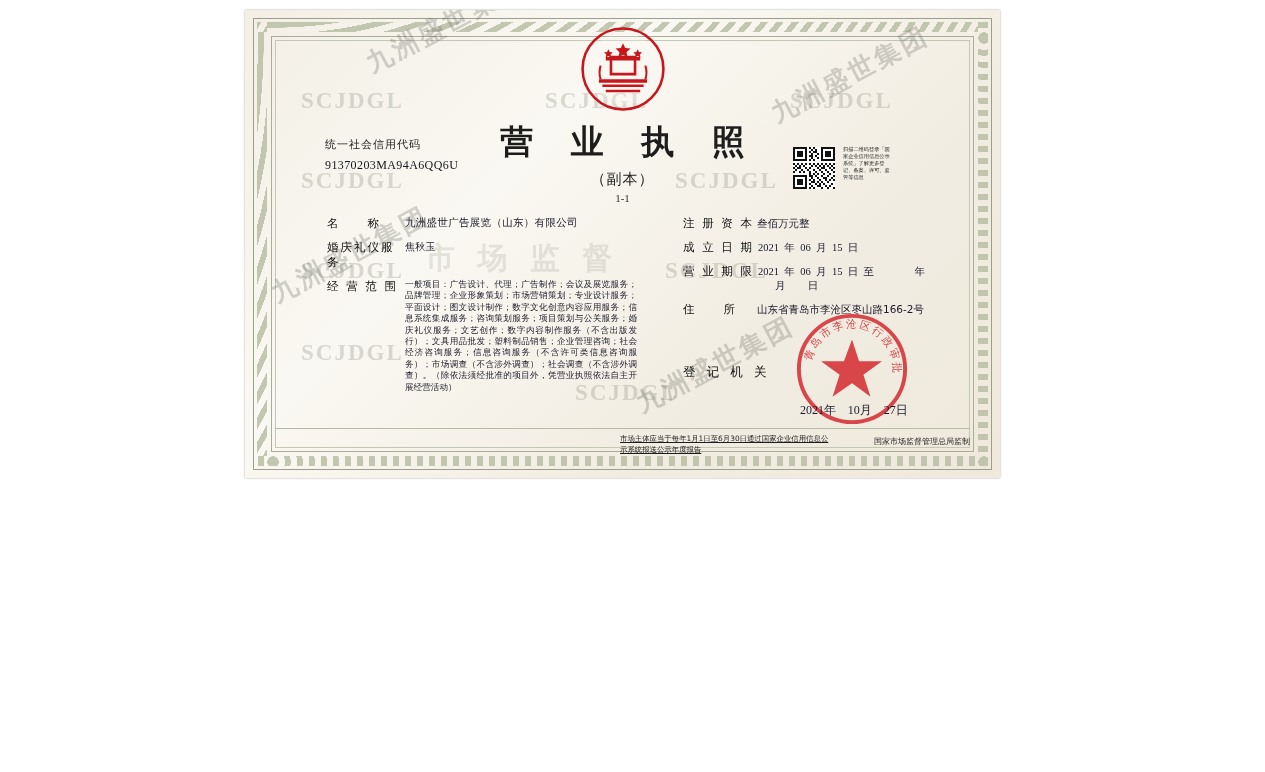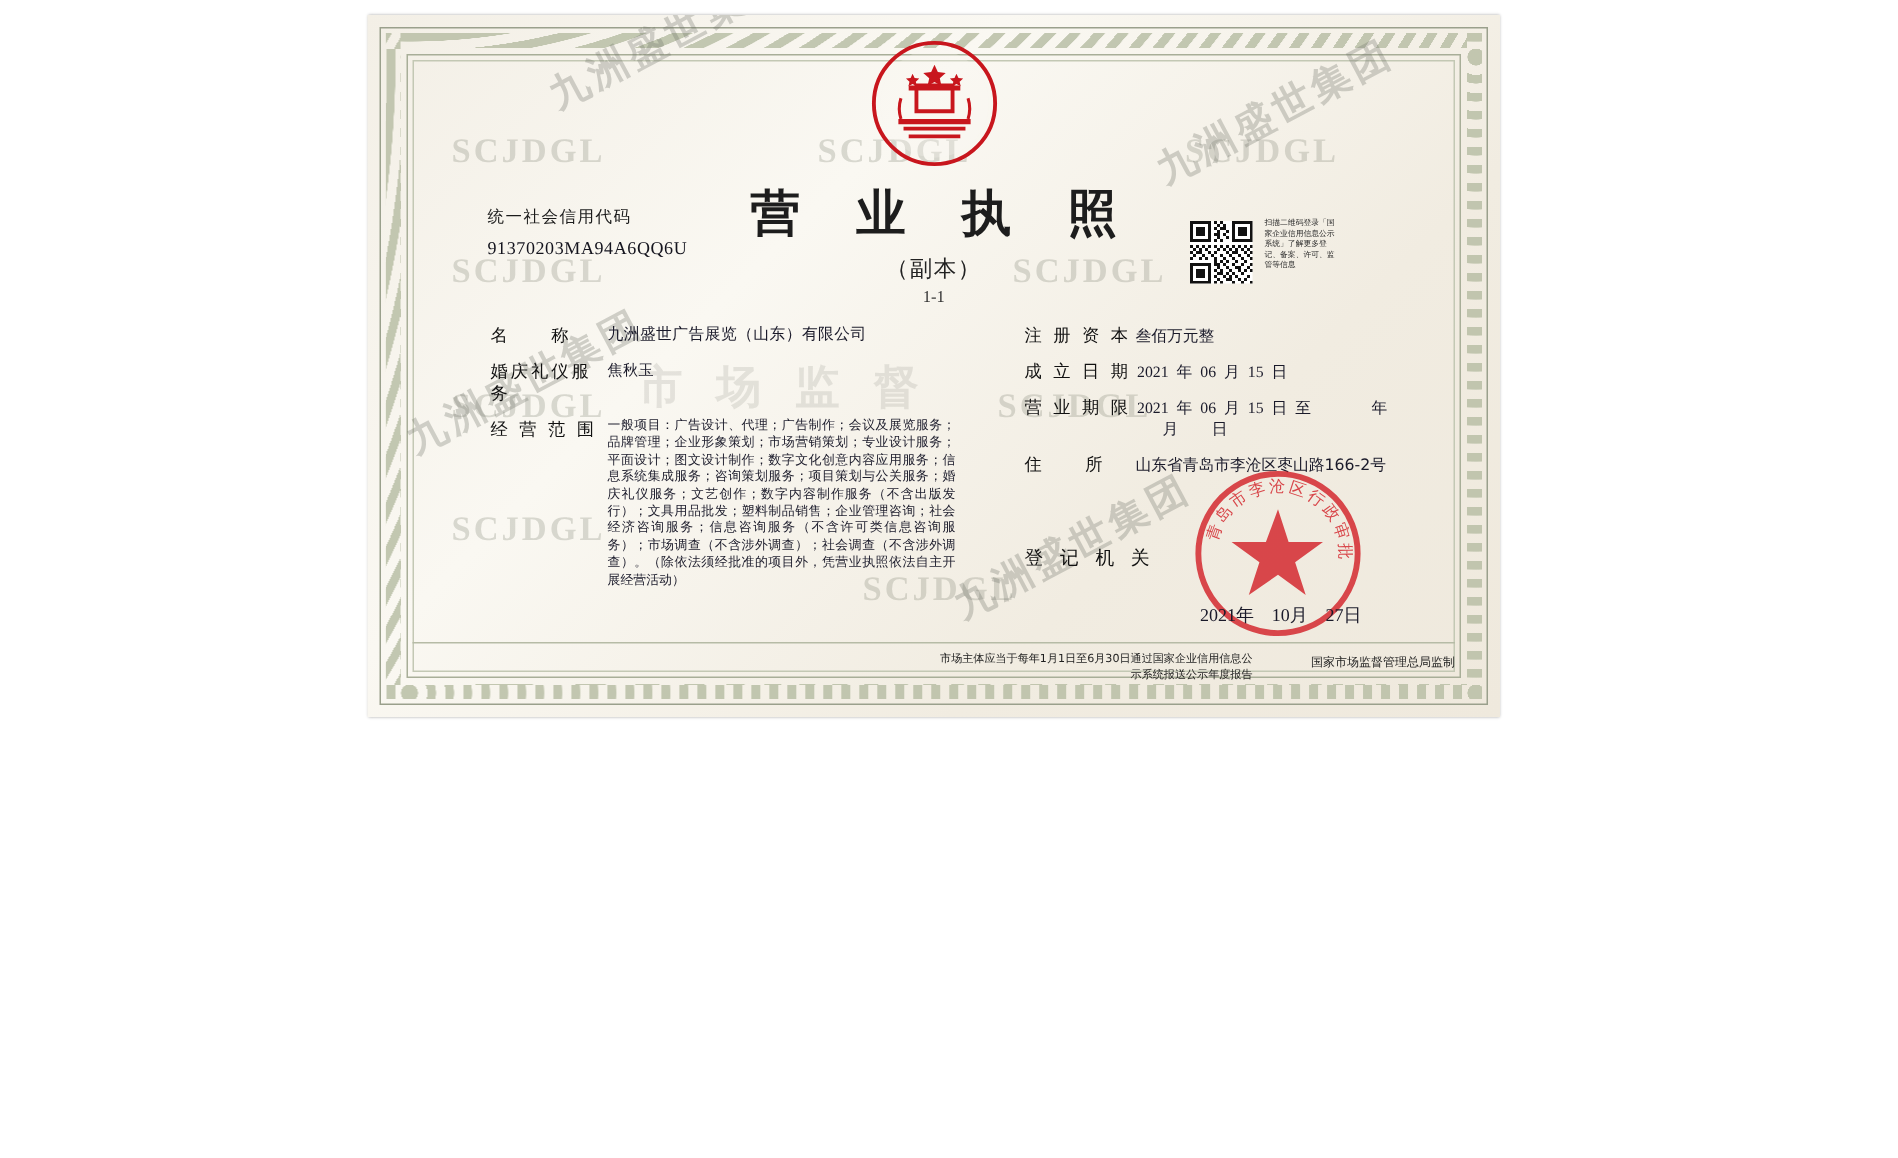--- a/index.html
+++ b/index.html
@@ -169,21 +169,21 @@
   }
   .f-left{
     position:absolute;left:0;top:5px;width:230px;text-align:center;
     font-family:"DejaVu Sans", sans-serif;font-size:8px;color:#1e1e1e;
     line-height:12px;
   }
   .f-left .url{font-family:"Liberation Serif", serif;font-size:8px;}
   .f-mid{
     position:absolute;left:345px;top:5px;width:215px;
     font-family:"DejaVu Sans", sans-serif;font-size:7.4px;color:#1e1e1e;
-    line-height:11px;text-align:right;
+    line-height:11px;text-align:left;text-decoration:underline;
   }
   .f-right{
     position:absolute;right:0;top:8px;
     font-family:"DejaVu Sans", sans-serif;font-size:8px;color:#1e1e1e;text-align:center;
   }
 </style>
 </head>
 <body>
 
 <div id="page">

